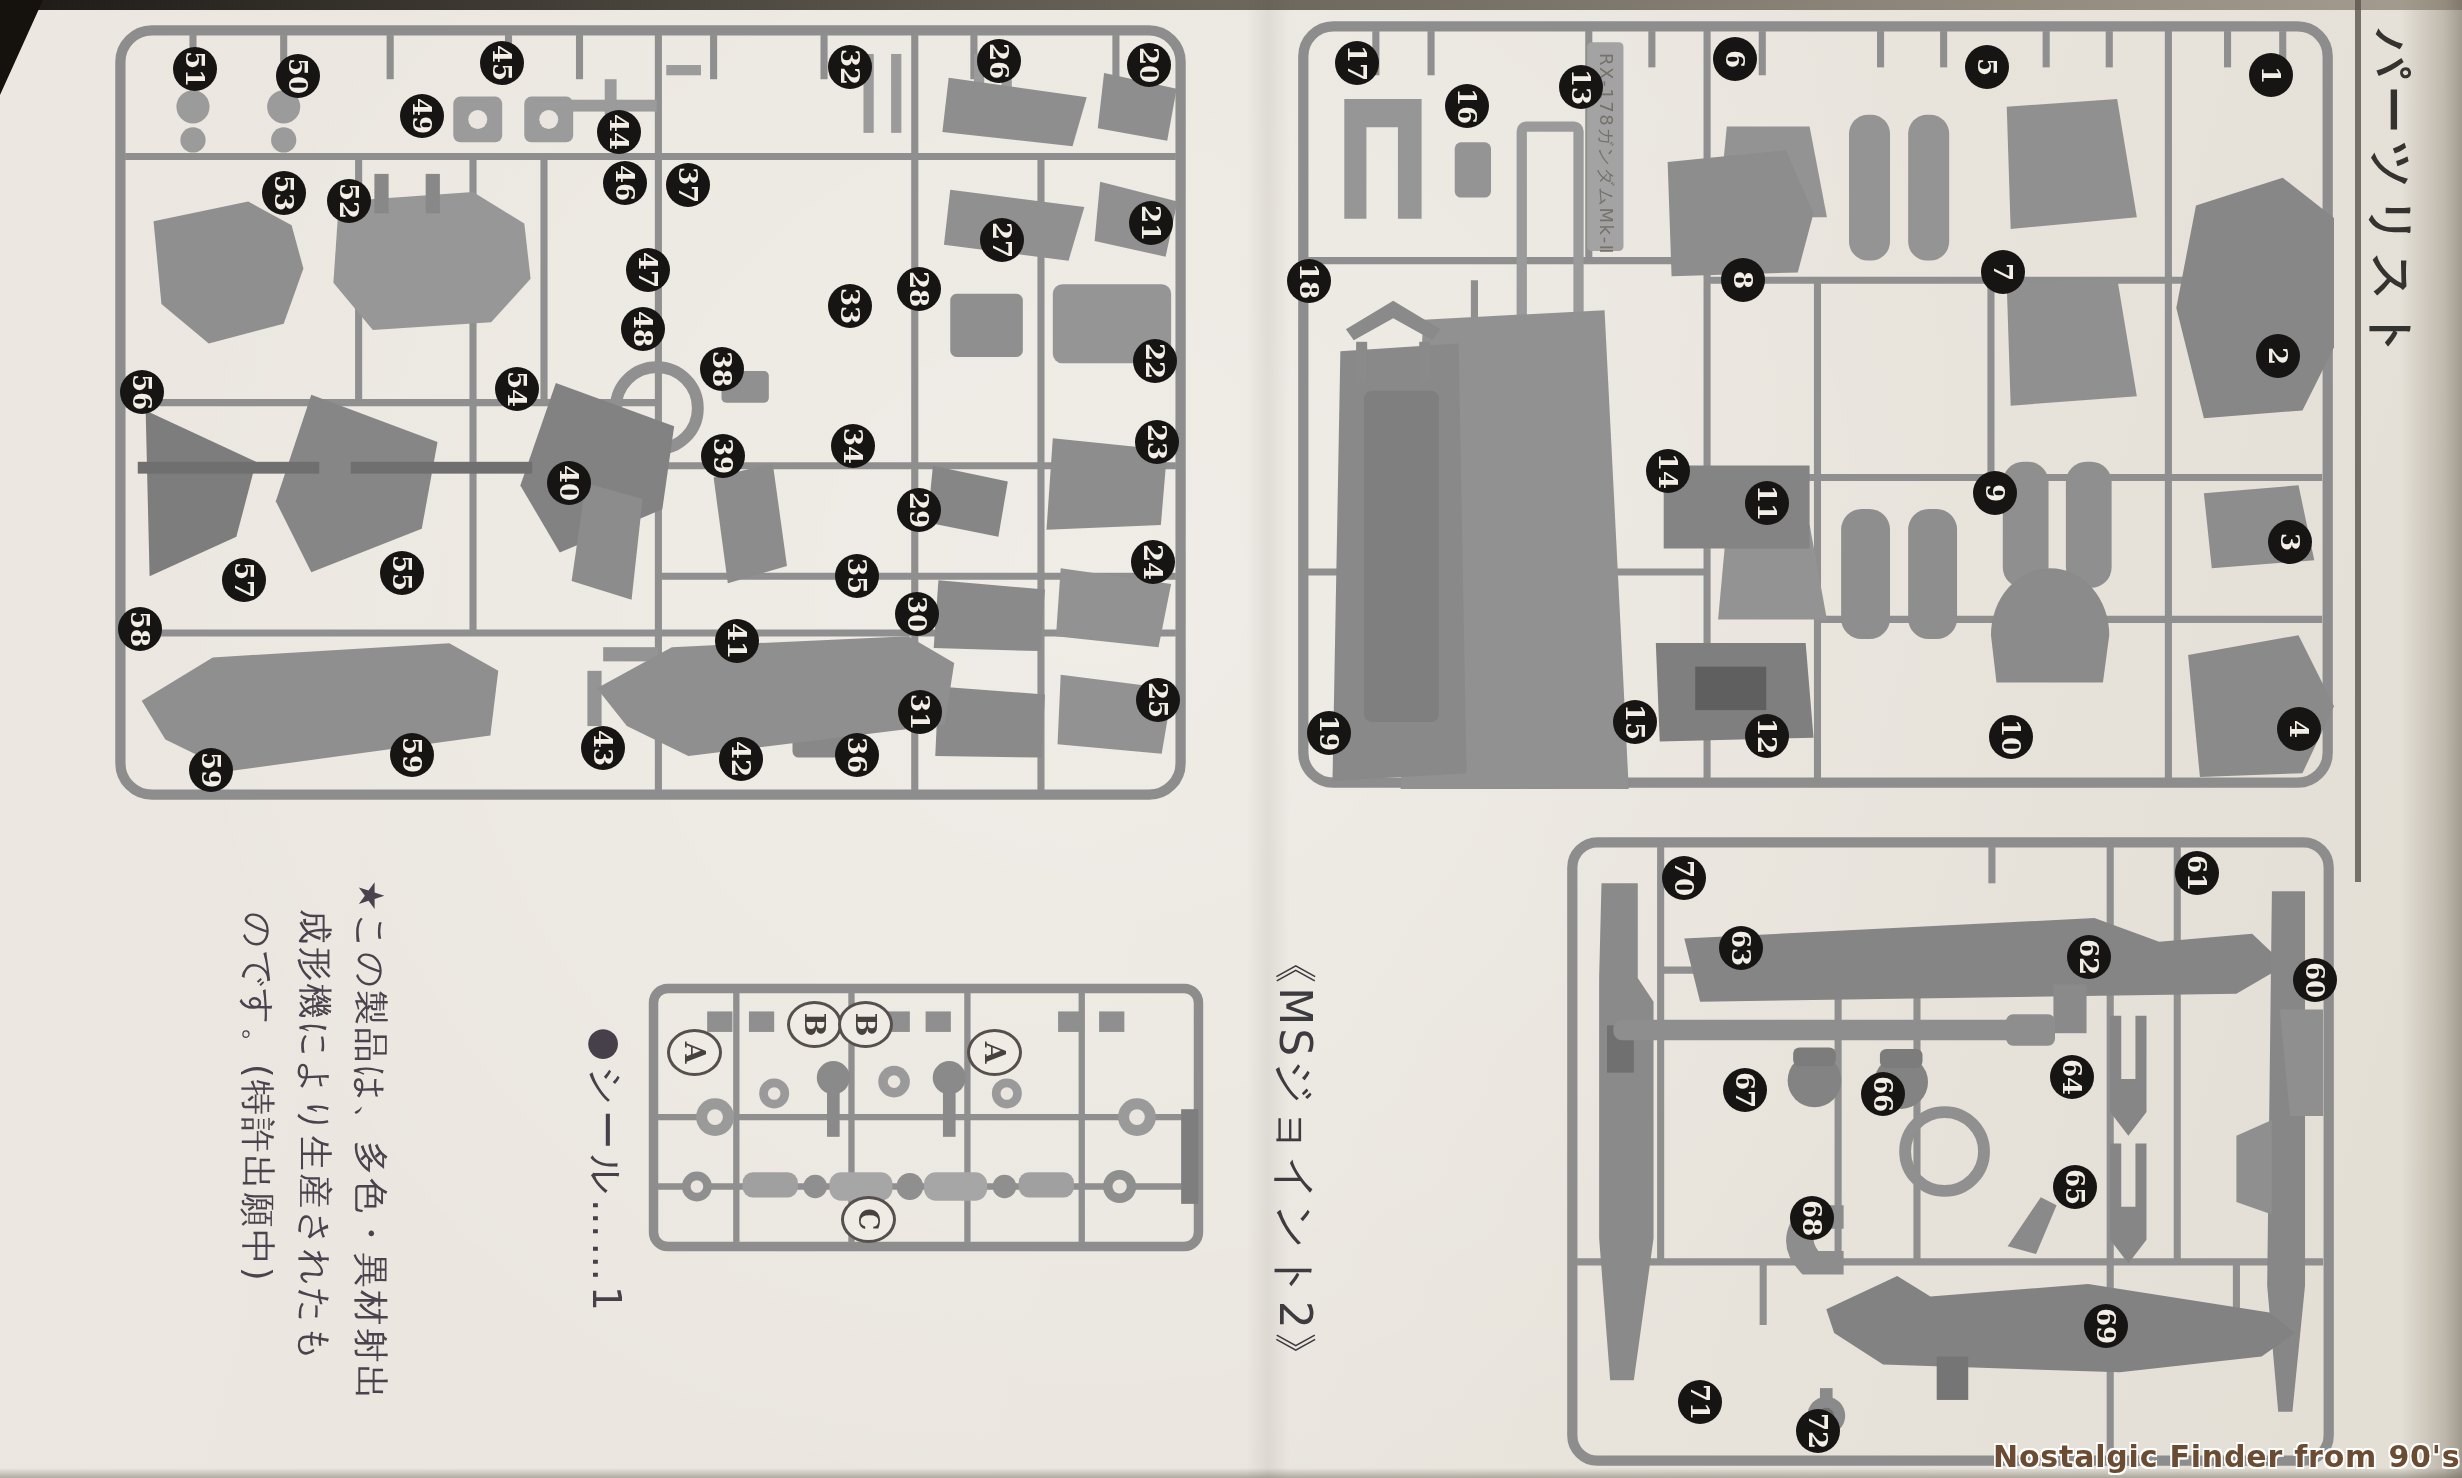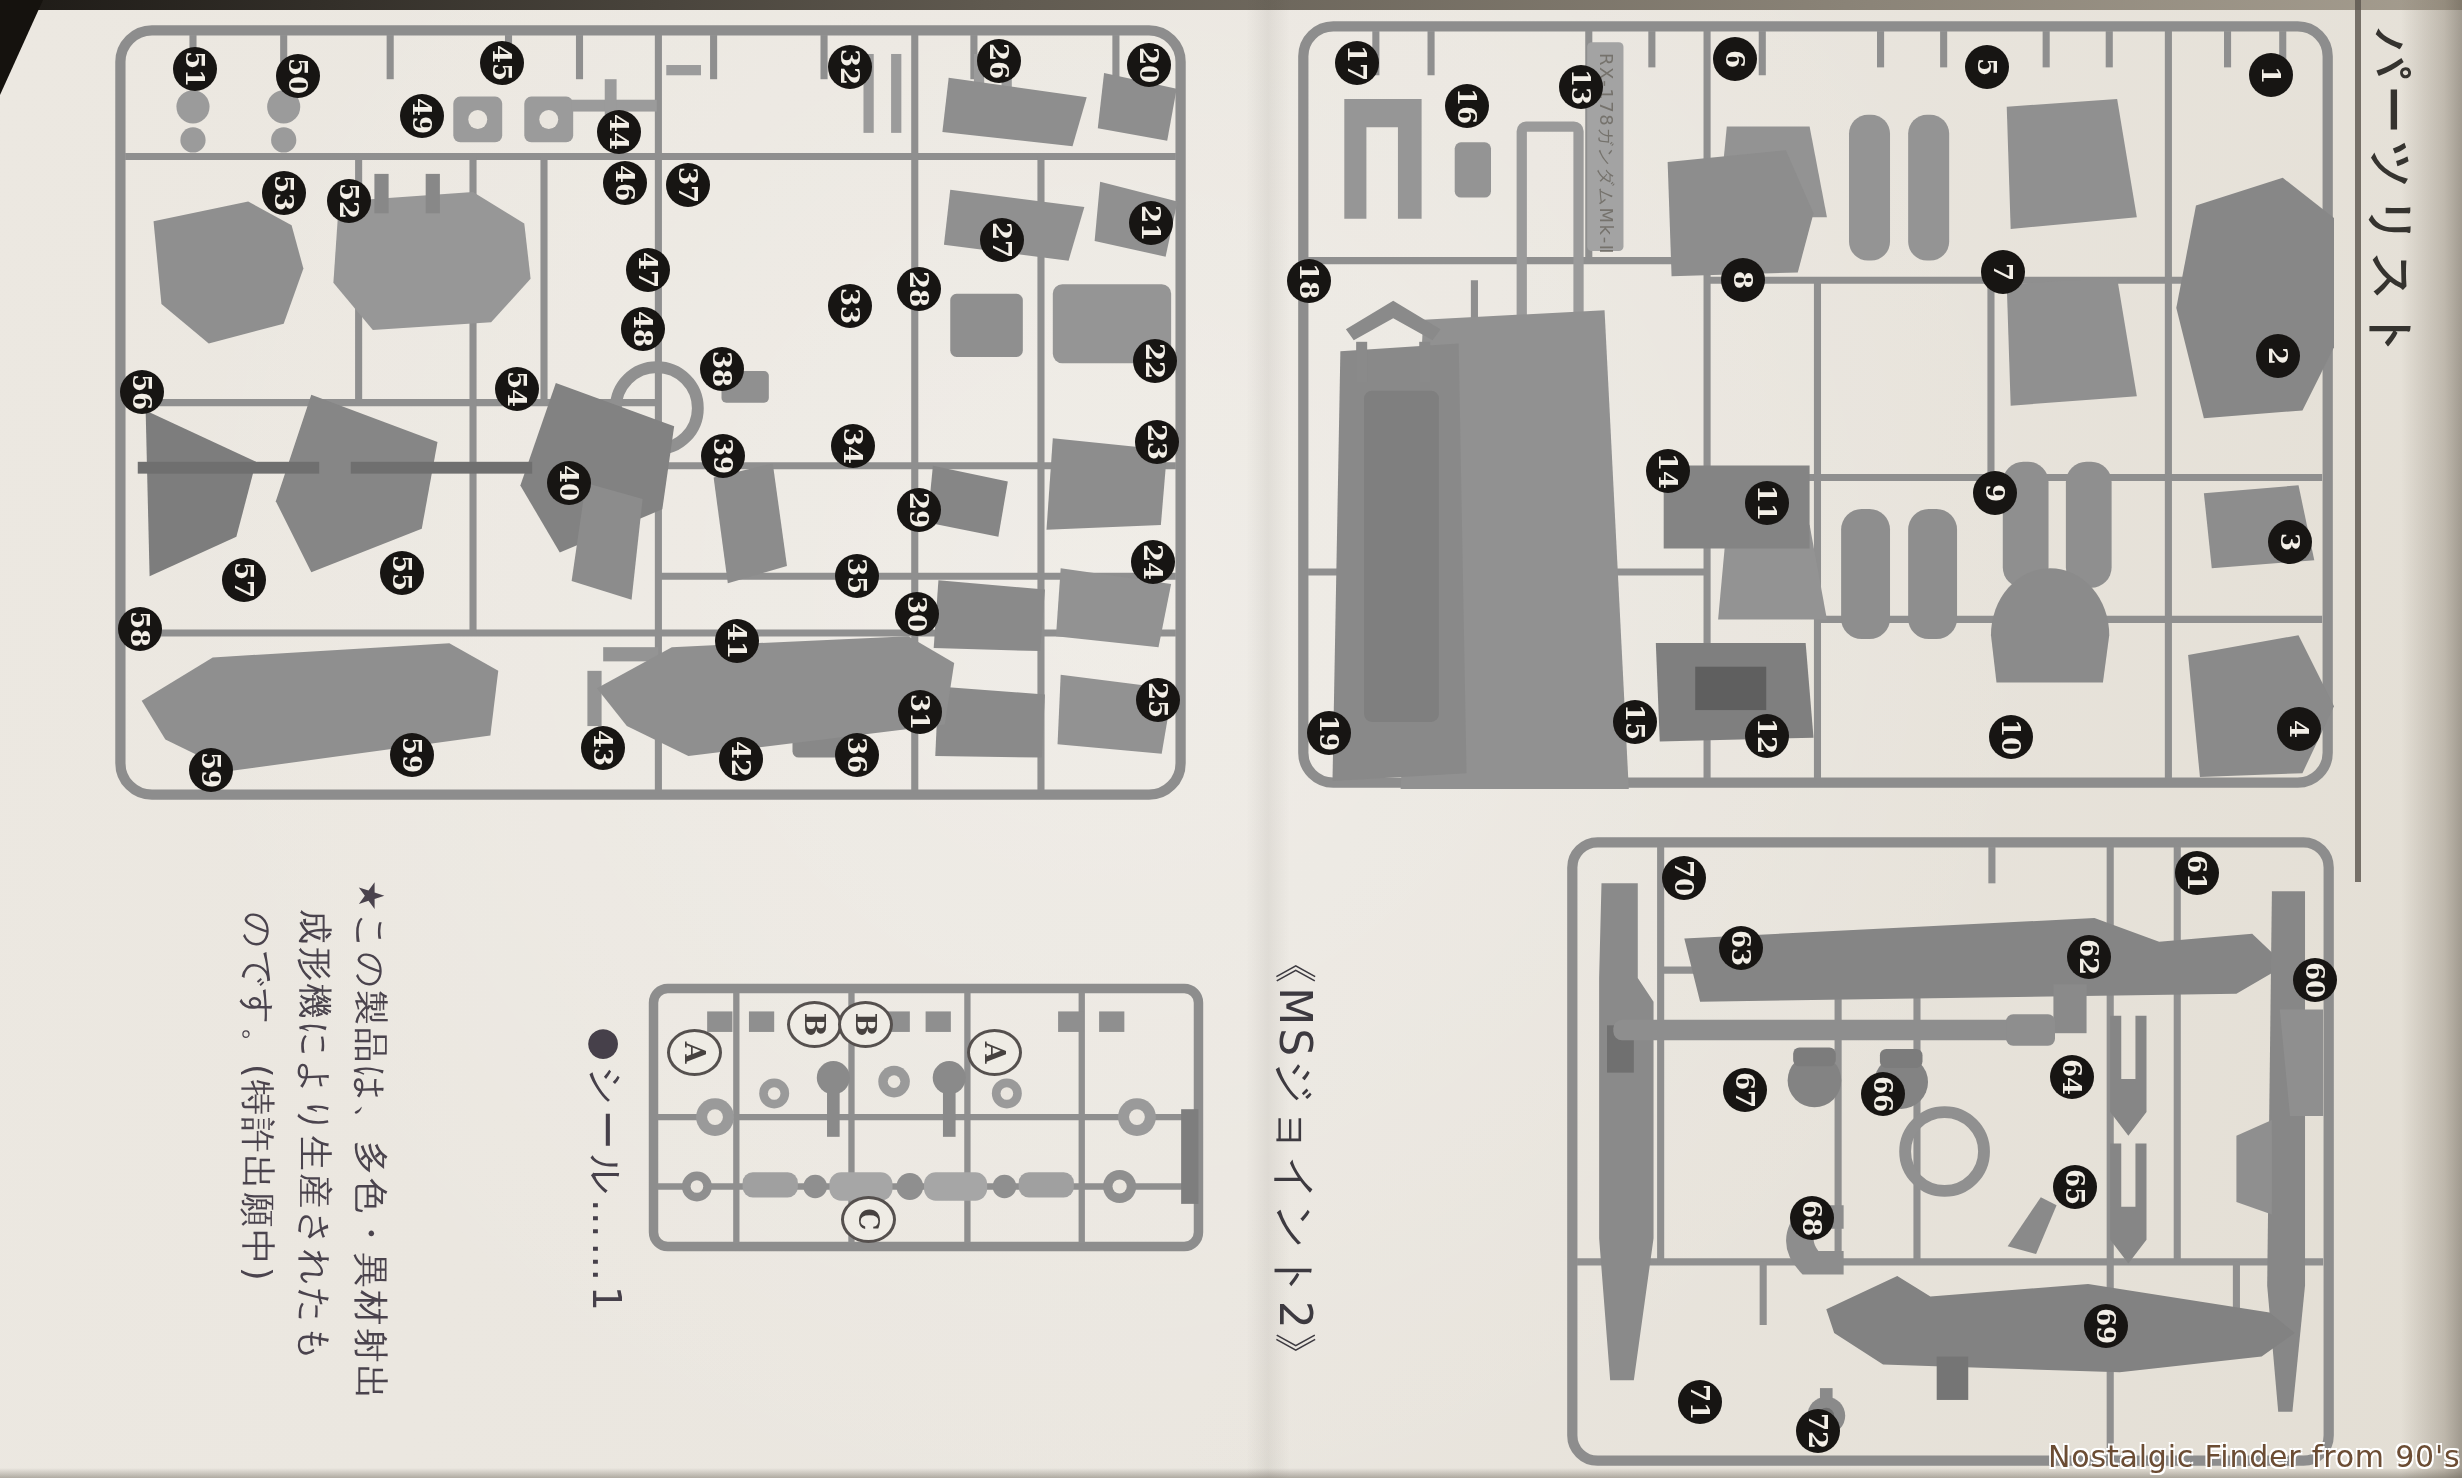--- a/index.html
+++ b/index.html
@@ -42,21 +42,21 @@
     background:#171513;color:#f3efe7;font-family:"DejaVu Serif",serif;font-weight:bold;
     font-size:26px;display:flex;align-items:center;justify-content:center;
     transform:rotate(90deg);}
   .letter-badge{position:absolute;width:41px;height:49px;border-radius:50%;
     background:#efece5;border:3.2px solid #55504e;color:#46413f;
     font-family:"DejaVu Serif",serif;font-weight:bold;font-size:28px;
     display:flex;align-items:center;justify-content:center;transform:rotate(90deg);}
 
   
   .watermark{position:absolute;right:1.6px;bottom:4.7px;display:flex;align-items:flex-end;gap:8px;}
-  .wm-text{font-size:30px;font-weight:normal;color:#6b4c33;letter-spacing:0.8px;
+  .wm-text{font-size:30px;font-weight:bold;color:#6b4c33;letter-spacing:0.8px;
     text-shadow:-1.6px -1.6px 0 #fff,1.6px -1.6px 0 #fff,-1.6px 1.6px 0 #fff,1.6px 1.6px 0 #fff,0 2.4px 0 #fff;}
   .wm-logo{font-size:47px;font-weight:bold;color:#a4622a;letter-spacing:-1.6px;
     text-shadow:-2.4px -2.4px 0 #fff,2.4px -2.4px 0 #fff,-2.4px 2.4px 0 #fff,2.4px 2.4px 0 #fff,0 3.2px 0 #fff;}
 </style>
 </head>
 <body>
 
 <div id="canvas">
 
   <div class="abs edge-top"></div>

